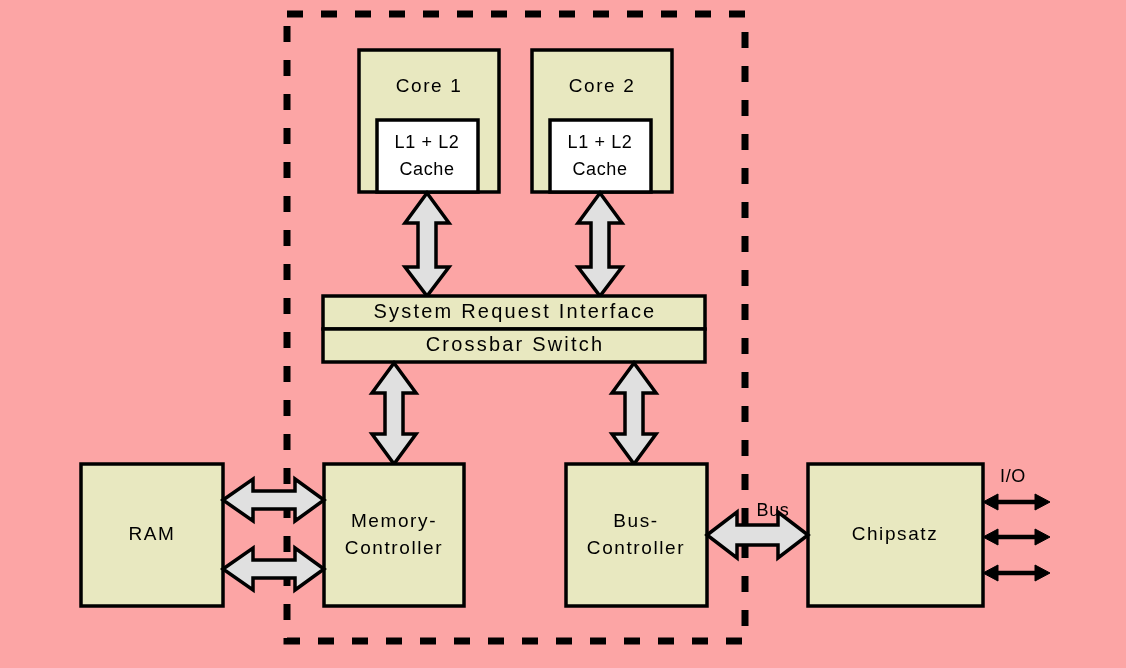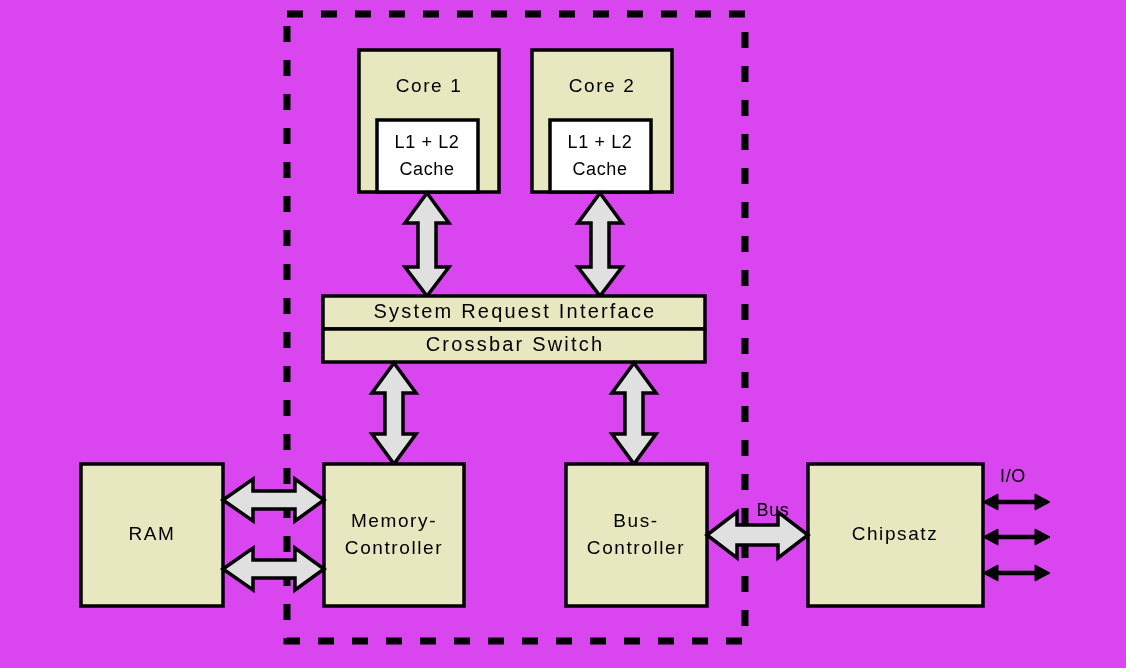--- a/index.html
+++ b/index.html
@@ -7,21 +7,21 @@
     padding: 0;
     background: #ffffff;
   }
   body {
     font-family: "Liberation Sans", sans-serif;
   }
   #canvas {
     position: relative;
     width: 1126px;
     height: 668px;
-    background: #d946ef;
+    background: #fca5a5;
     overflow: hidden;
   }
   #svgroot {
     position: absolute;
     left: 0;
     top: 0;
     width: 1126px;
     height: 668px;
   }
   .box-label {

